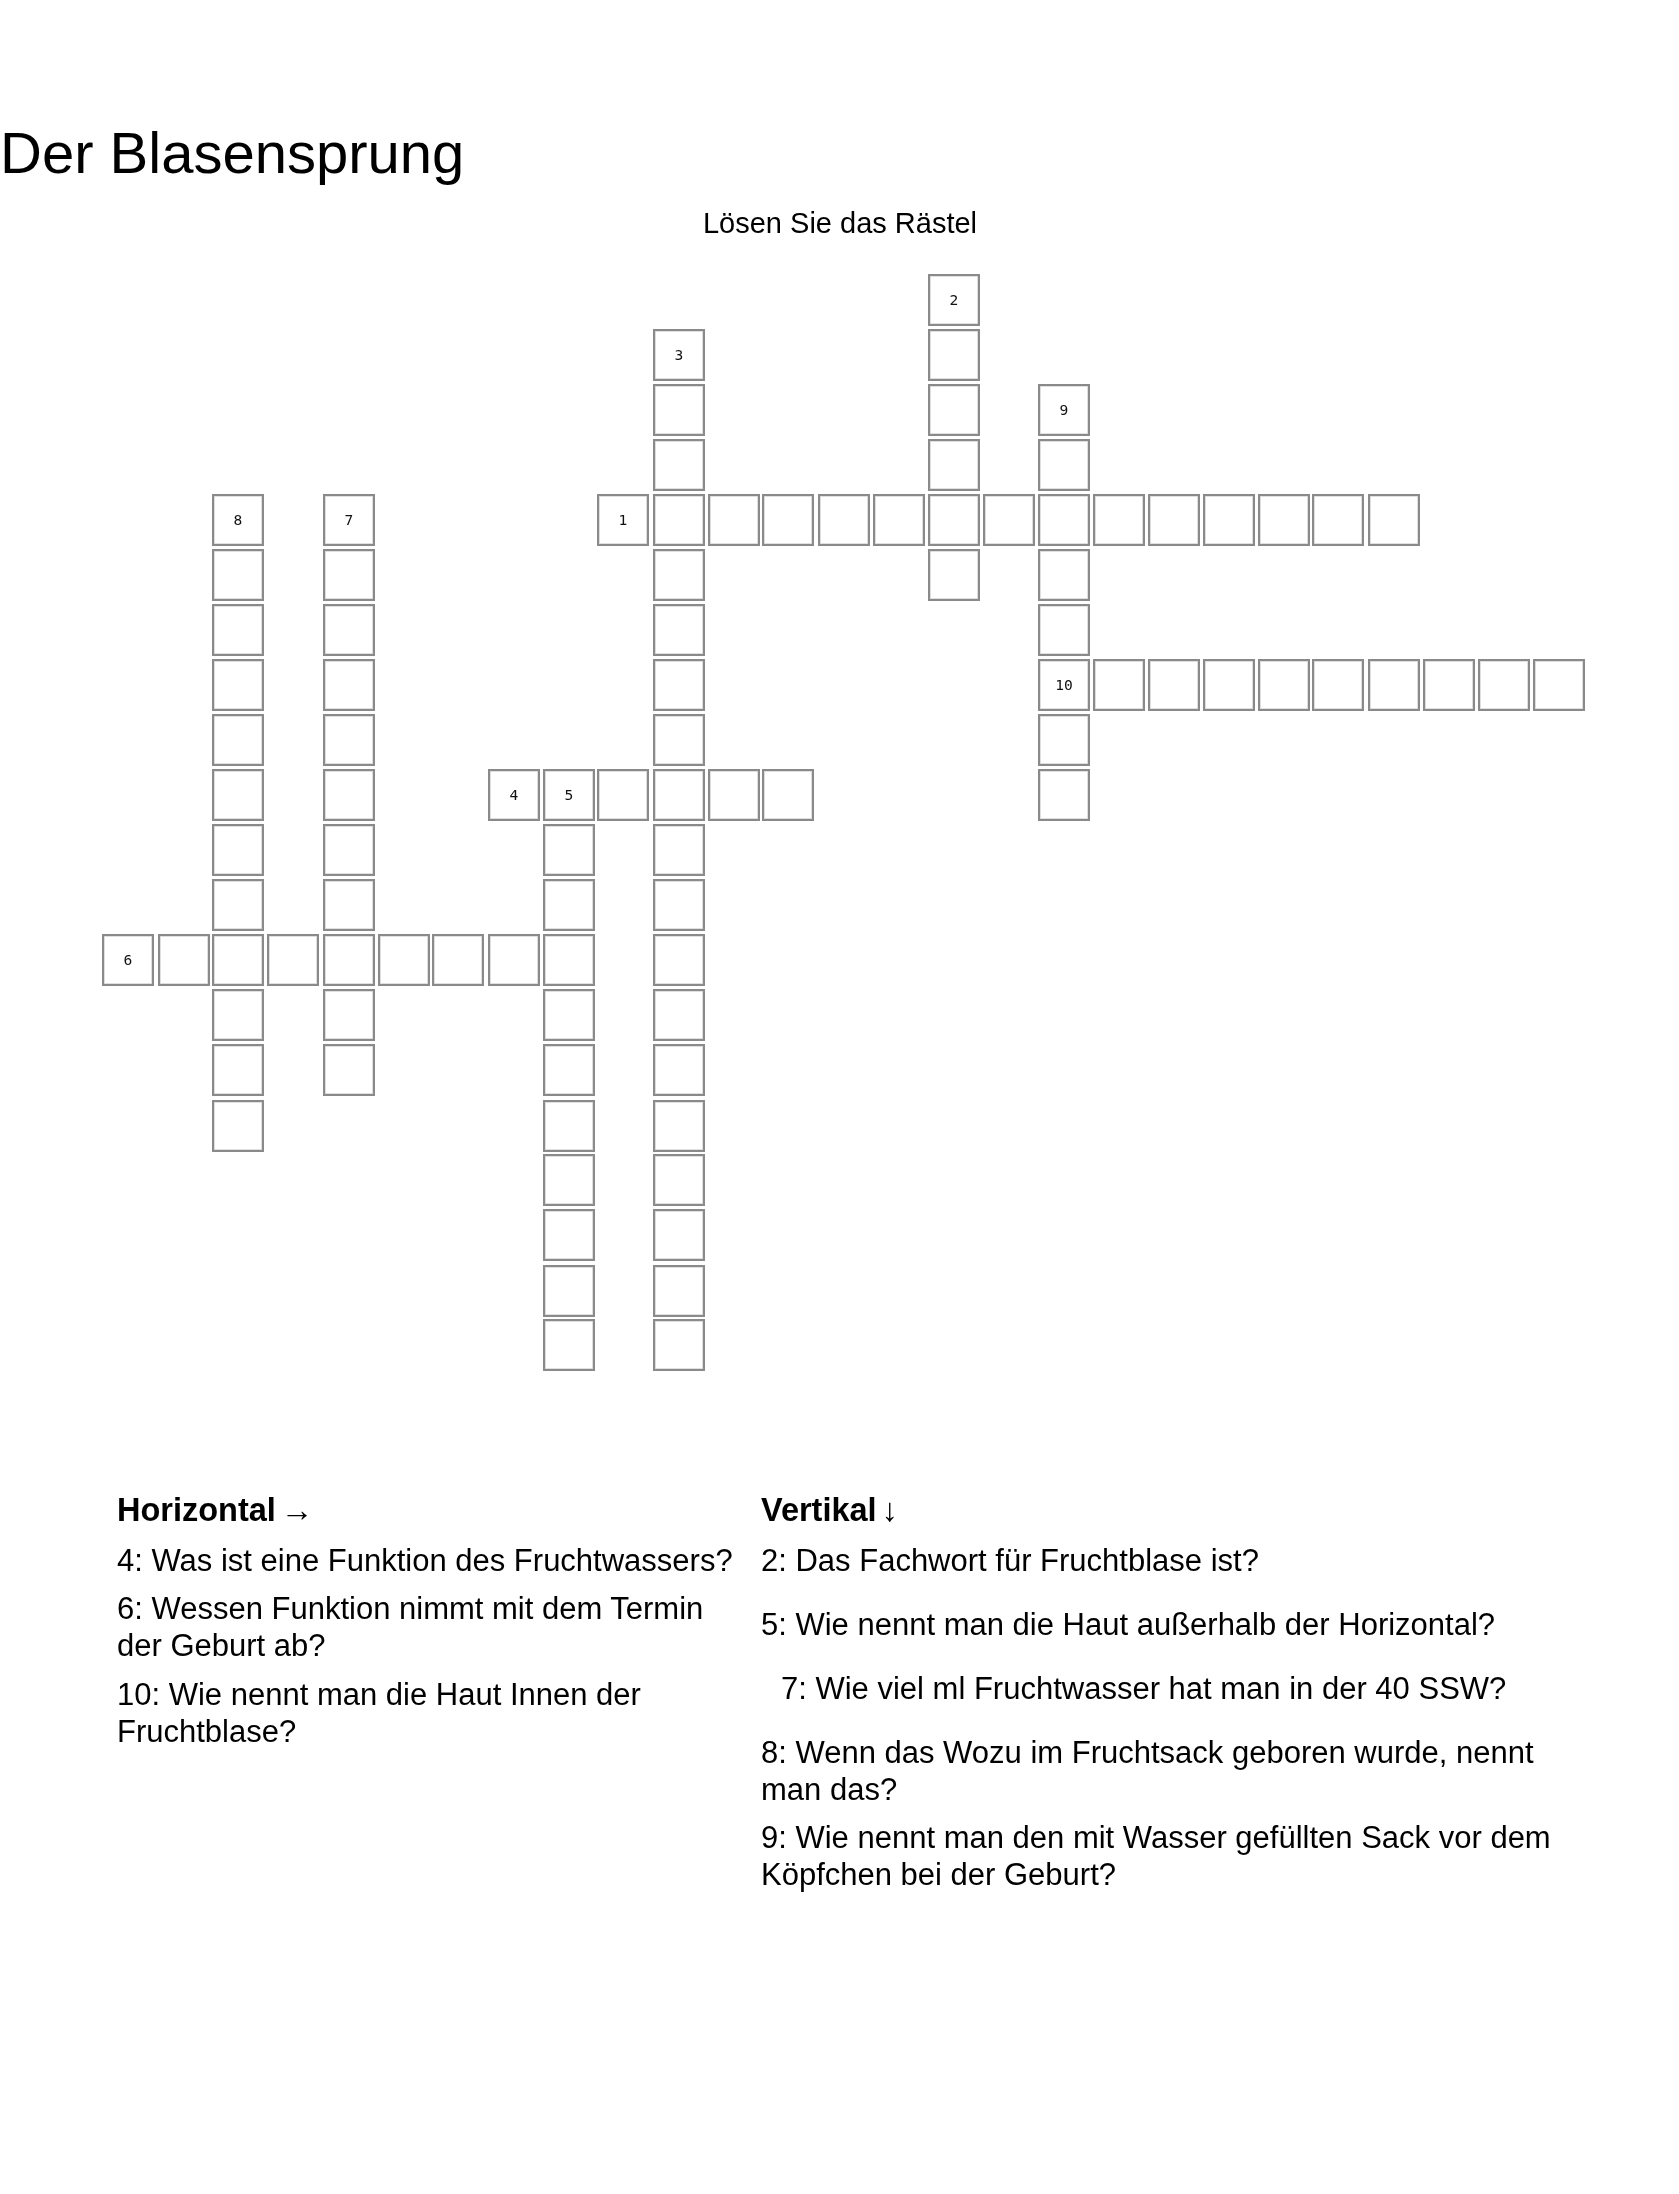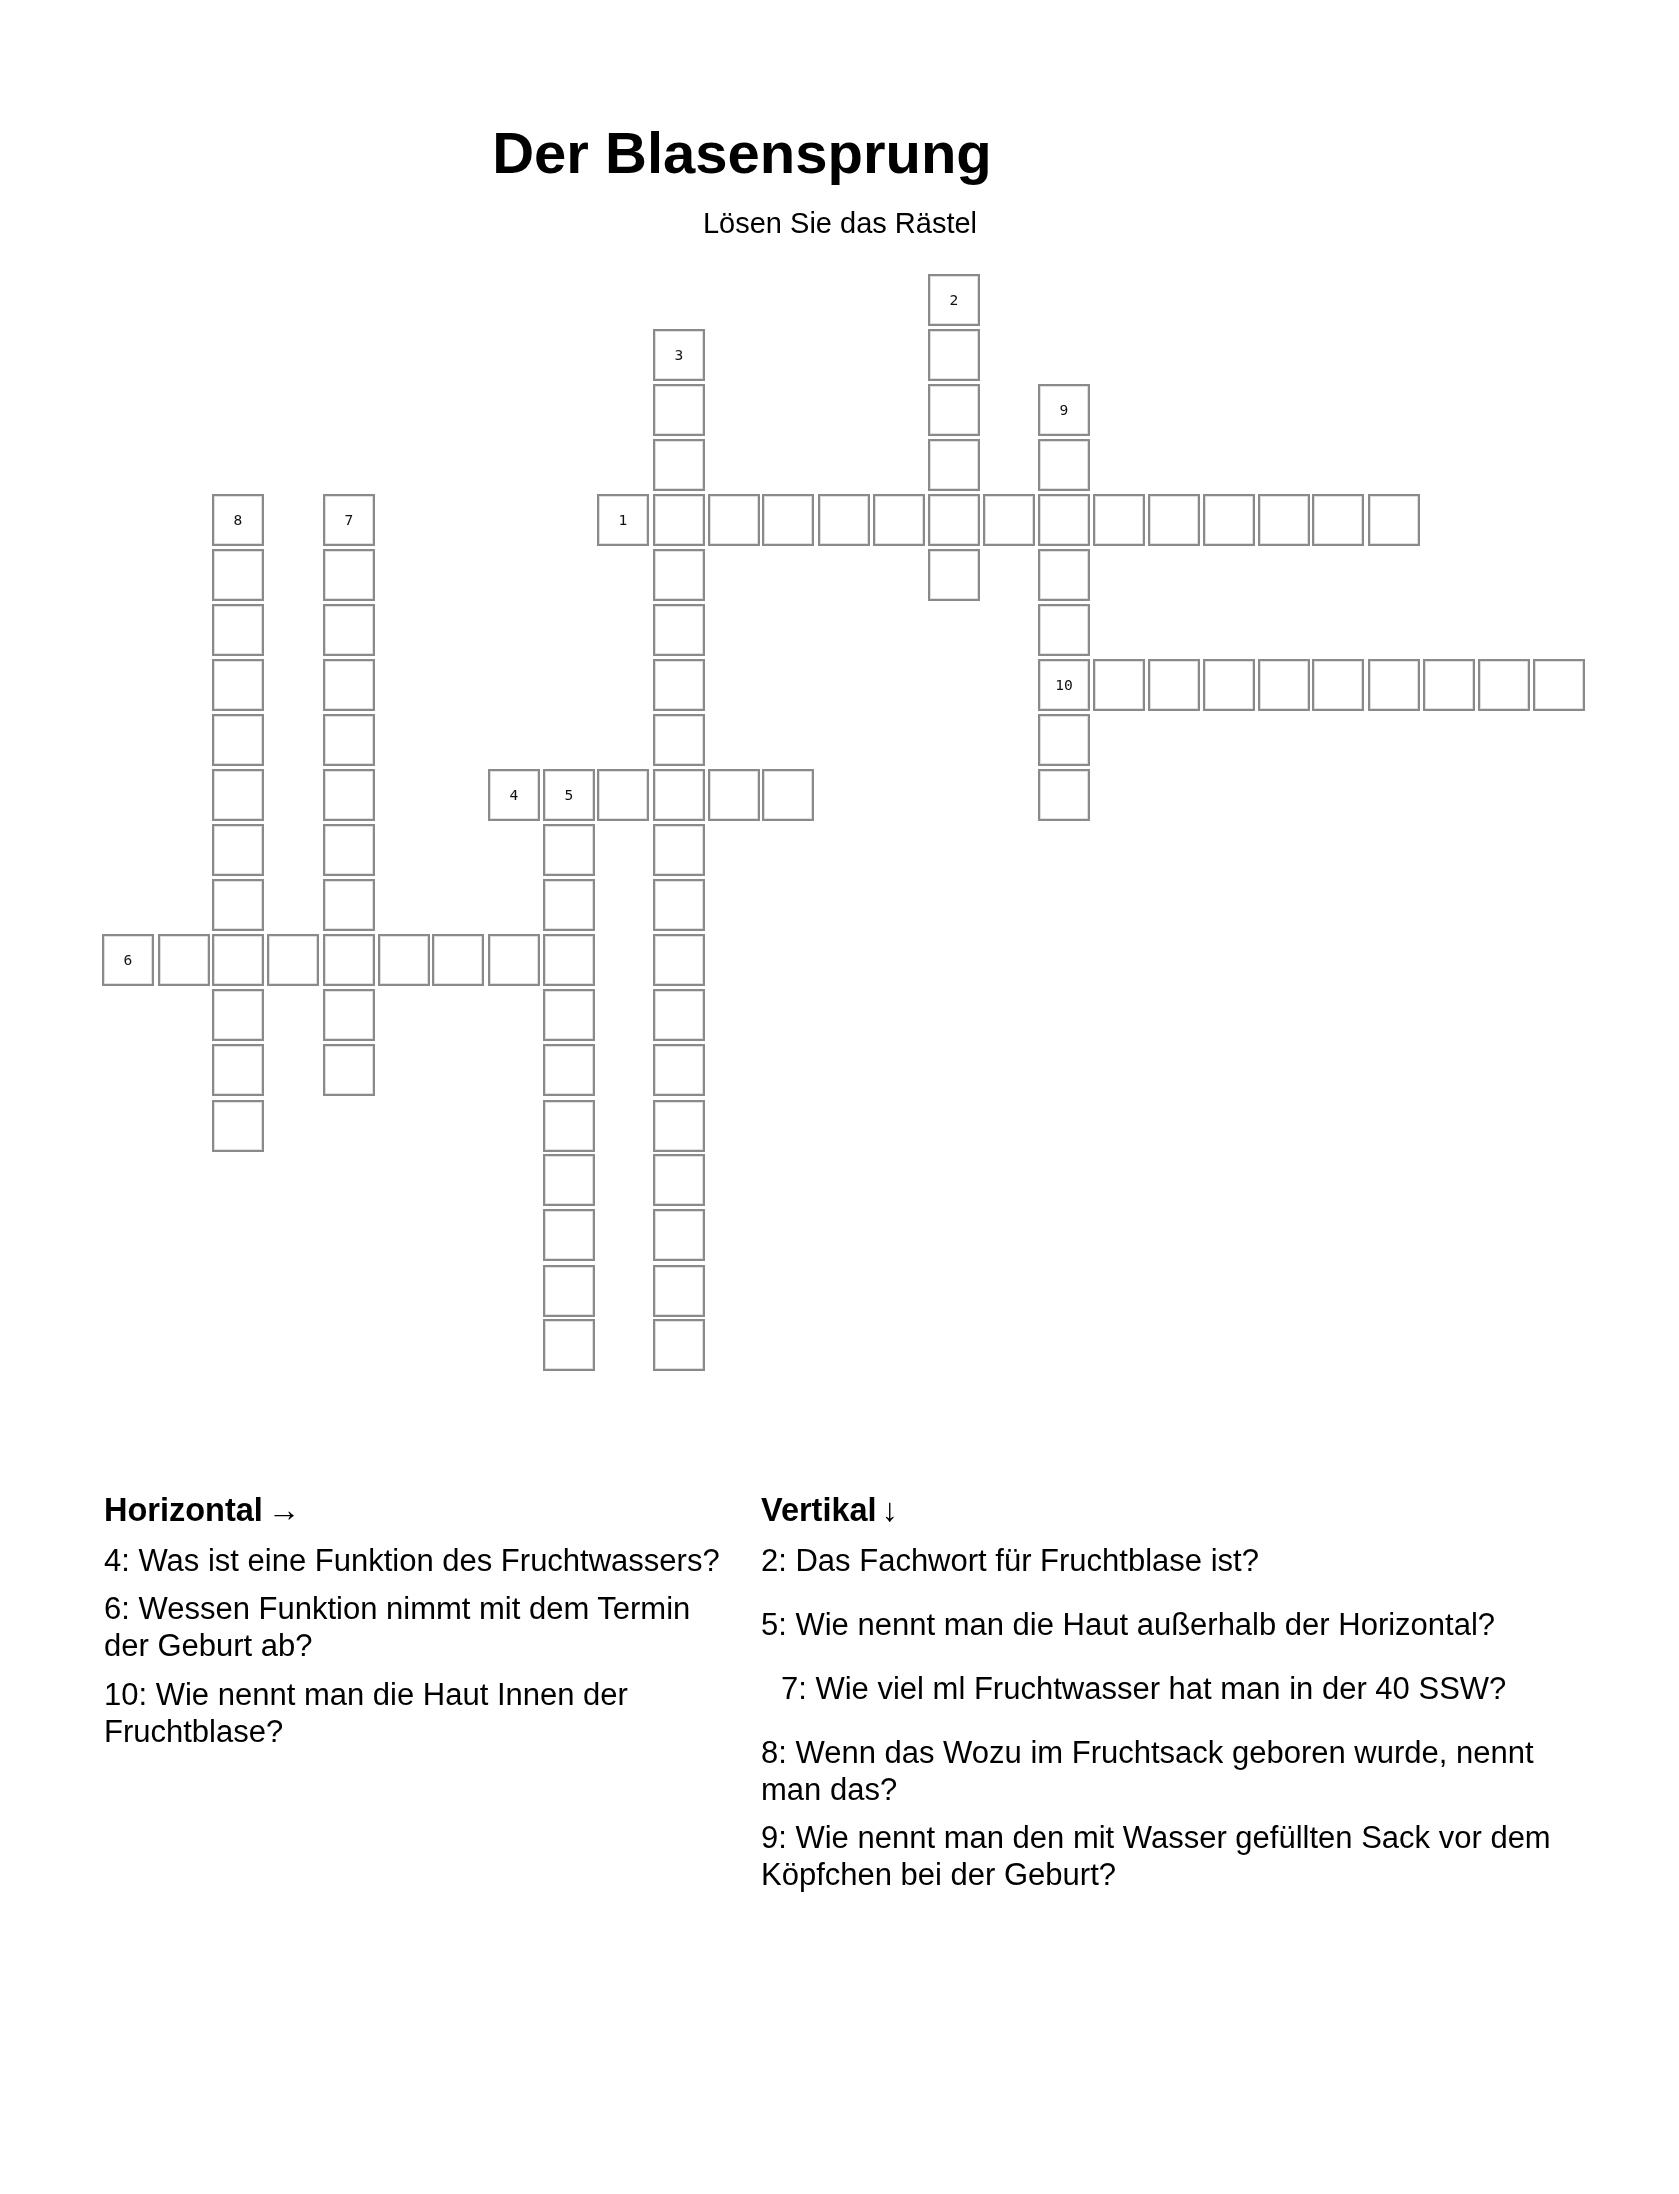--- a/index.html
+++ b/index.html
@@ -6,43 +6,43 @@
   #page{
     position:relative;
     width:1680px;height:2194px;
     background:#ffffff;
     font-family:"Liberation Sans", sans-serif;
     color:#000000;
     overflow:hidden;
   }
   .page-title{
     position:absolute;top:120px;left:0;width:1484px;
-    text-align:center;
-    font-size:58px;font-weight:bold;line-height:65px;
+    text-align:left;
+    font-size:58px;font-weight:normal;line-height:65px;
   }
   .page-subtitle{
     position:absolute;top:205px;left:0;width:1680px;
     text-align:center;
     font-size:29px;line-height:37px;
   }
   #grid{position:absolute;top:0;left:0;}
   .cell{
     position:absolute;
     width:48px;height:48px;
     background:#ffffff;
     border:2.4px solid #8a8a8a;
     box-shadow:inset 0 0 0 0.8px #d6d6d6;
     display:flex;align-items:center;justify-content:center;
   }
   .cell span{
     font-family:"DejaVu Sans Mono", monospace;
     font-size:14.6px;line-height:14.6px;color:#111;
   }
   .clue-col{position:absolute;top:1492px;}
-  #clues-across{left:104px;width:642px;}
+  #clues-across{left:117px;width:642px;}
   #clues-down{left:761px;width:837px;}
   .clue-heading{
     font-size:32.5px;font-weight:bold;line-height:37px;
     margin:0 0 13px 0;
   }
   .clue-heading .arrow{font-weight:bold;margin-left:4.9px;}
   .clue{
     font-size:31px;line-height:37px;
     white-space:pre-line;
     margin:0 0 11.4px 0;

